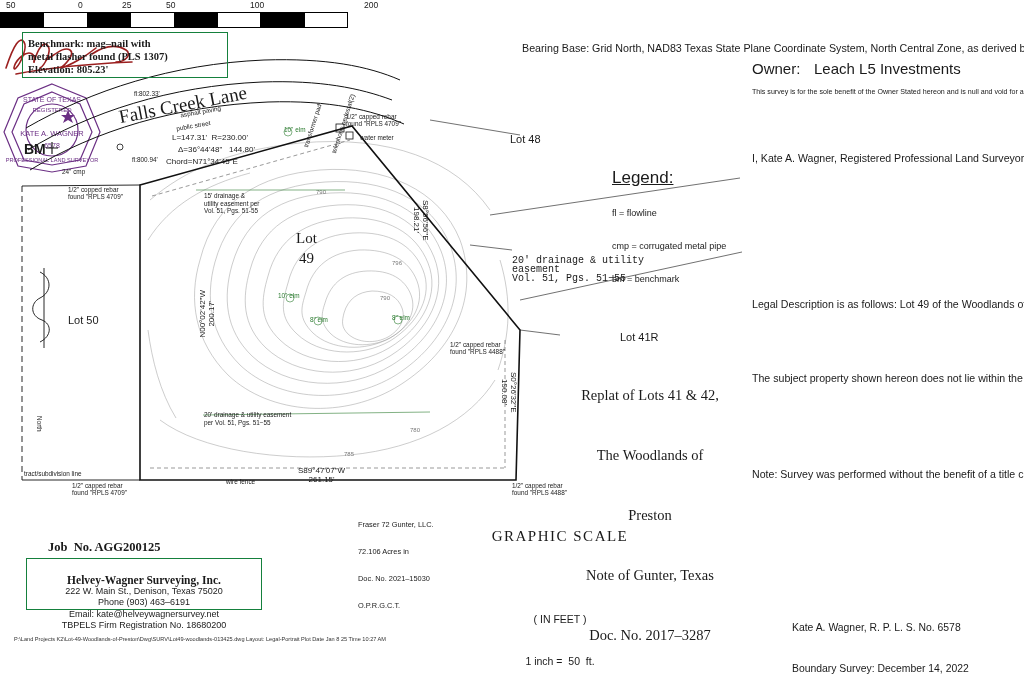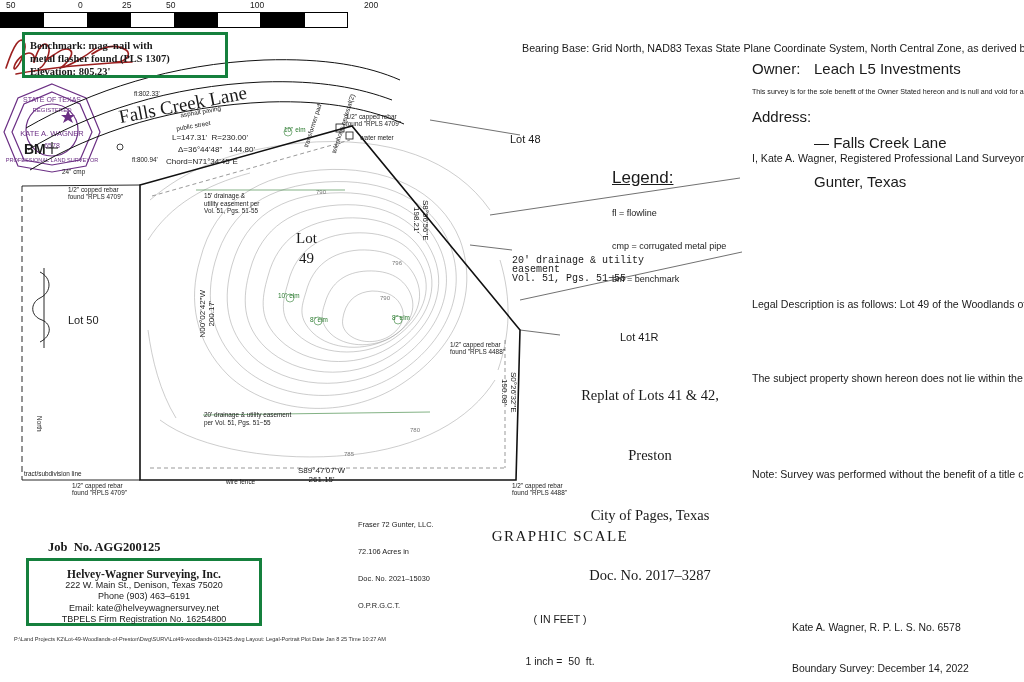--- a/index.html
+++ b/index.html
@@ -8,21 +8,21 @@
     width:1024px; height:682px;
     background:#ffffff;
     font-family:"Liberation Sans", sans-serif;
     color:#1a1a1a;
     position:relative;
     overflow:hidden;
   }
   .sheet { position:absolute; inset:0; }
 
   
-  .box { position:absolute; border:3px solid #15803d; }
+  .box { position:absolute; border:1px solid #15803d; }
   .txt { position:absolute; white-space:pre; }
 
   
   #benchmark-note {
     left:22px; top:32px; width:206px; height:46px;
     font-size:10.5px; line-height:13px; padding:4px 5px;
     font-weight:bold; font-family:"Liberation Serif", serif;
   }
 
   
@@ -58,21 +58,21 @@
   #scale-bar .seg { flex:1; border-right:1px solid #000; }
   #scale-bar .seg:last-child { border-right:none; }
   .sb-black { background:#000; }
   .sb-white { background:#fff; }
   #scale-ticks { left:352px; top:548px; width:390px; height:12px;padding-left:48px; }
   #scale-ticks span { position:absolute; font-size:8.5px; }
   #scale-units { left:470px; top:584px; width:180px; text-align:center; font-size:10.5px; line-height:14px;}
 
   
   #job-no { left:48px; top:540px; font-size:12.5px; font-weight:bold; font-family:"Liberation Serif", serif;}
-  #surveyor-box { left:26px; top:558px; width:236px; height:68px; font-size:9px; line-height:11.2px; text-align:center; padding-top:8px;}
+  #surveyor-box { left:26px; top:558px; width:236px; height:52px; font-size:9px; line-height:11.2px; text-align:center; padding-top:16px;}
   #surveyor-box .firm { font-size:11.5px; font-weight:bold; font-family:"Liberation Serif", serif; }
   #surveyor-box .email { color:#1a1a1a; }
 
   
   #seal {
     left:890px; top:496px; width:104px; height:96px;
   }
   #seal svg { width:100%; height:100%; }
   #signature { left:800px; top:540px; width:140px; height:52px; }
   #sign-block { left:792px; top:594px; width:236px; font-size:10.4px; line-height:13.6px; }
@@ -259,39 +259,33 @@
     <div>fl = flowline</div>
     <div>cmp = corrugated metal pipe</div>
     <div>bm = benchmark</div>
   </div>
 
   <div class="txt" id="owner-block">
     <div class="row">
       <div class="lbl">Owner:</div>
       <div class="val">Leach L5 Investments</div>
     </div>
-    <div class="row" style="margin-top:9px;">
-      <div class="lbl">Address:</div>
-      <div class="val">
-        <div>— Falls Creek Lane</div>
-        <div>Gunter, Texas</div>
-      </div>
-    </div>
   </div>
 
   <div class="txt" id="disclaimer">This survey is for the sole benefit of the Owner Stated hereon and is null and void for any other transaction. Any unauthorized use of this survey without the sole consent of the undersigned surveyor will infringe upon state and federal copyright statutes.  Any violation of said statutes will be aggressively pursued.</div>
   <div class="txt" id="cert-text">I, Kate A. Wagner, Registered Professional Land Surveyor, do hereby certify that a survey was performed on the ground of the property shown hereon and that this survey complies with the current Texas Society of Professional Surveyors Manual of Practice for a Category 1A, Condition 3, TSPS Land Title Survey and is a true and correct representation of the property shown hereon to the best of my knowledge and belief.</div>
   <div class="txt" id="legal-desc">Legal Description is as follows: Lot 49 of the Woodlands of Preston an Addition to the City of Gunter, Texas, as per plat of record in Volume 13, Pages 51 thru 55, Plat Records, Grayson County, Texas.</div>
   <div class="txt" id="flood-note">The subject property shown hereon does not lie within the limits of any designated 100—year Flood Hazard Areas, as shown on the "FEMA" Flood Insurance Rate Map for Grayson County, Texas, Map No. 48181C0525 F, Revised Date: September 29, 2010.</div>
   <div class="txt" id="title-note">Note: Survey was performed without the benefit of a title commitment</div>
 
   <div class="txt" id="plat-title">
     <div>Replat of Lots 41 &amp; 42,</div>
+    <div>The Woodlands of</div>
     <div>Preston</div>
-    <div>City of Pages, Texas</div>
+    <div>Note of Gunter, Texas</div>
     <div>Doc. No. 2017–3287</div>
     
   </div>
 
   <div class="txt" id="fraser-note">
     <div>Fraser 72 Gunter, LLC.</div>
     <div>72.106 Acres in</div>
     <div>Doc. No. 2021–15030</div>
     <div>O.P.R.G.C.T.</div>
   </div>
@@ -319,21 +313,21 @@
     <div>( IN FEET )</div>
     <div>1 inch =  50  ft.</div>
   </div>
 
   <div class="txt" id="job-no">Job  No. AGG200125</div>
   <div class="box" id="surveyor-box">
     <div class="firm">Helvey-Wagner Surveying, Inc.</div>
     <div>222 W. Main St., Denison, Texas 75020</div>
     <div>Phone (903) 463–6191</div>
     <div class="email">Email: kate@helveywagnersurvey.net</div>
-    <div>TBPELS Firm Registration No. 16254800</div>
+    <div>TBPELS Firm Registration No. 18680200</div>
   </div>
 
   <div id="signature">
     <svg viewBox="0 0 140 52">
       <g fill="none" stroke="#9b1f1f" stroke-width="1.6" stroke-linecap="round">
         <path d="M6,40 C14,16 20,8 24,14 C28,20 20,36 16,40 C12,44 14,34 22,28 C30,22 36,26 34,34"></path>
         <path d="M34,34 C38,20 44,12 48,18 C52,24 44,38 40,40"></path>
         <path d="M46,32 C56,26 64,18 70,22 C76,26 64,38 60,40 C70,38 86,28 96,20"></path>
         <path d="M92,26 C104,18 116,16 126,22 C132,26 126,34 116,34"></path>
         <path d="M16,46 C46,40 86,36 132,34"></path>

